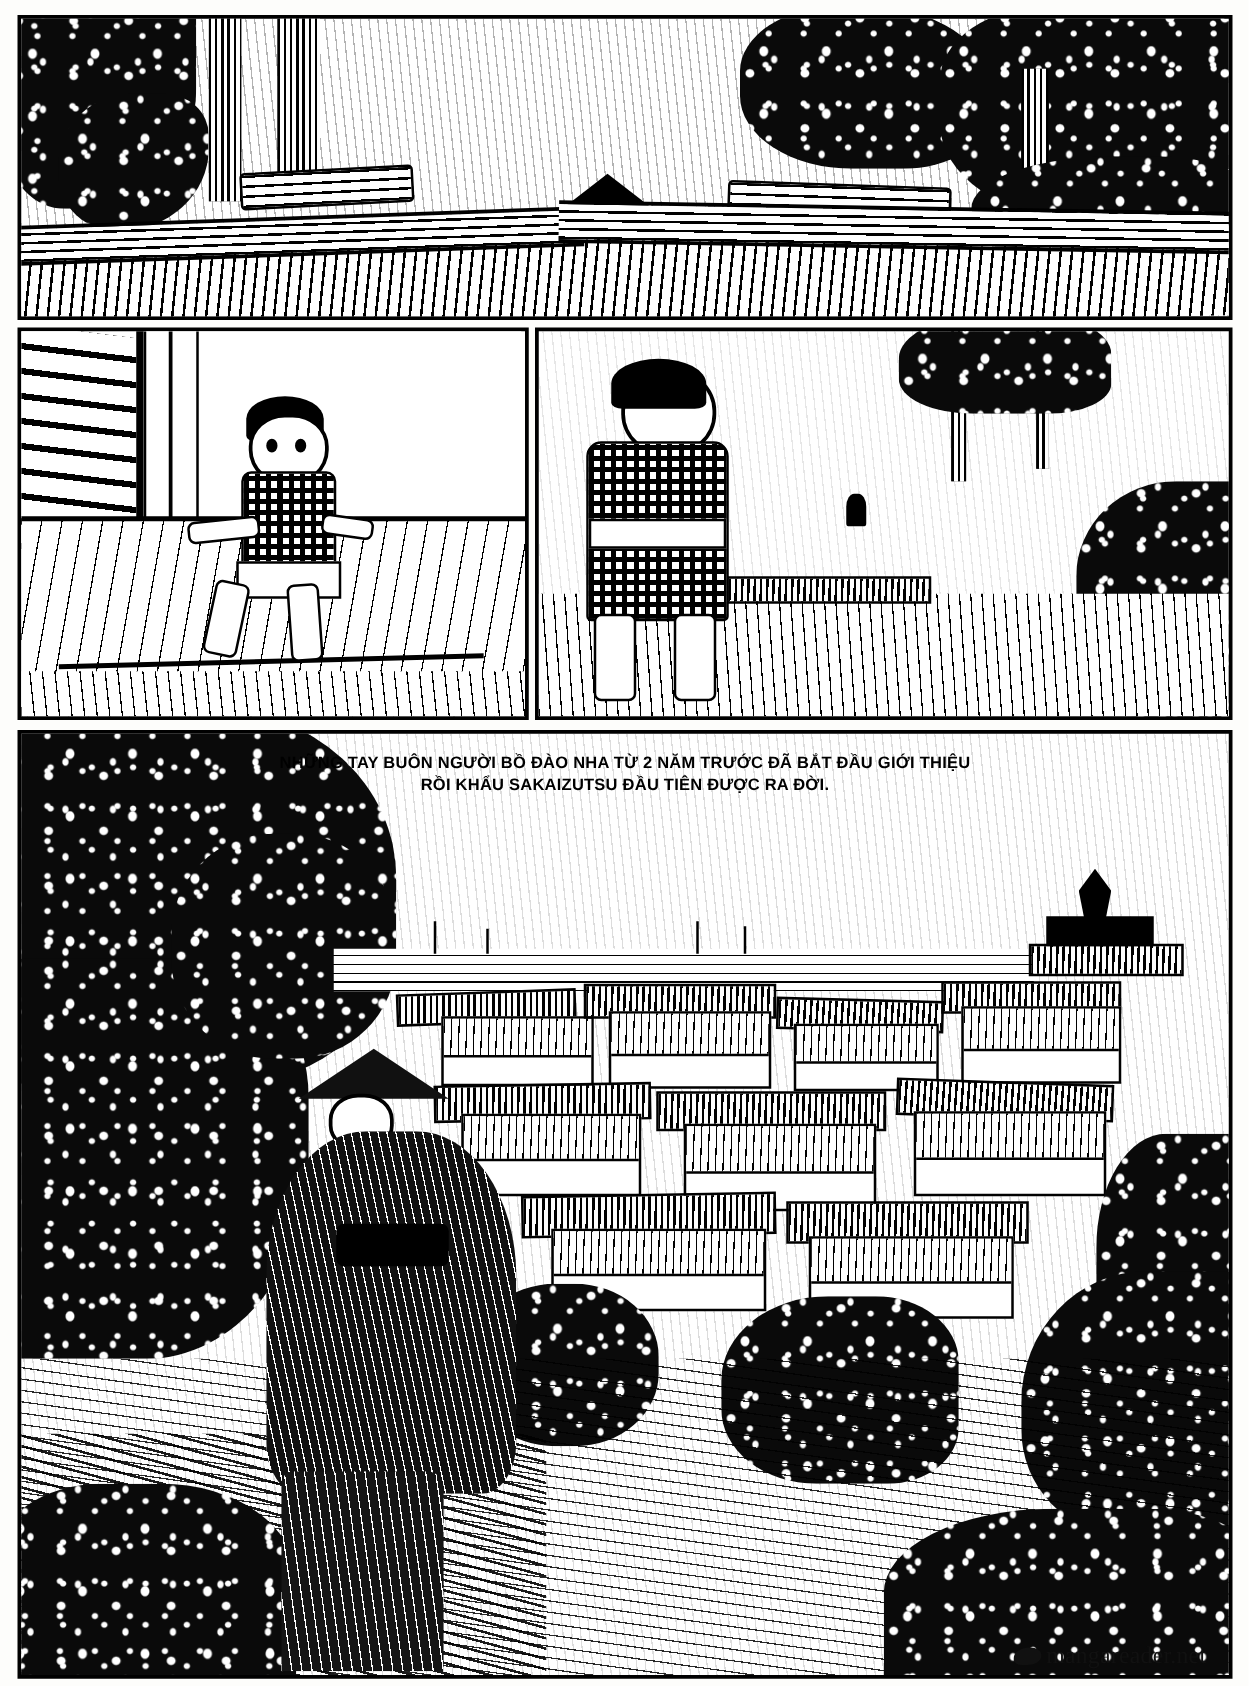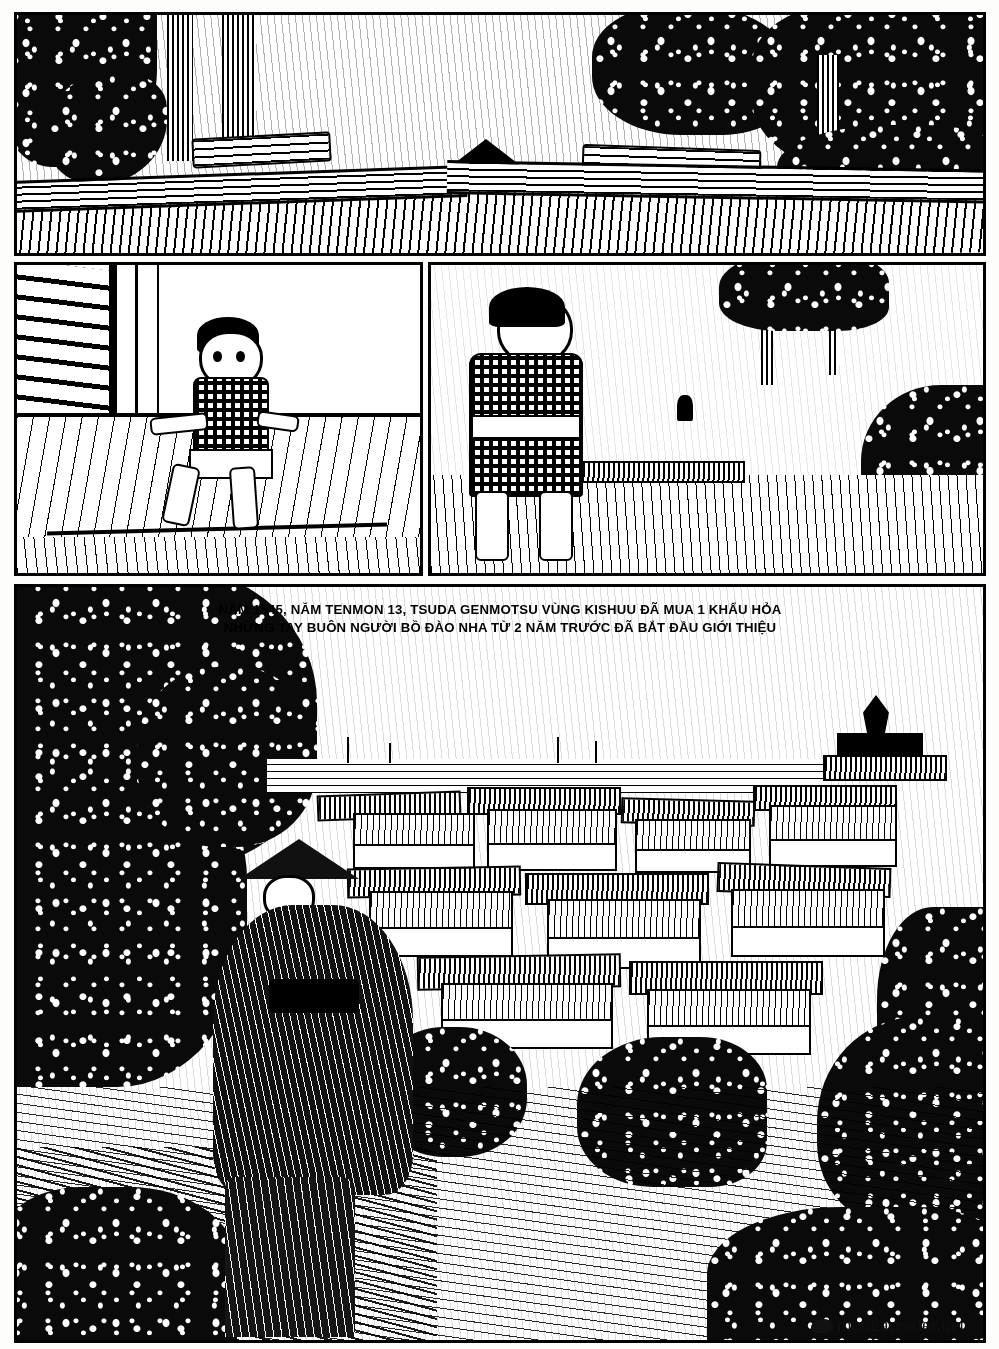--- a/index.html
+++ b/index.html
@@ -279,22 +279,22 @@
     <div class="kimono" style="left:38px; top:88px; width:110px; height:140px; border-radius:12px 12px 4px 4px;"></div>
     <div style="position:absolute;left:40px;top:150px;width:106px;height:20px;background:#fff;border:2px solid #000;"></div>
     <div class="limb" style="left:44px; top:226px; width:30px; height:66px;"></div>
     <div class="limb" style="left:108px; top:226px; width:30px; height:66px;"></div>
   </div>
 
   <div class="panel" id="panel-4">
     <div class="sky" style="opacity:.25;"></div>
 
     <div class="caption">
-      <span>NĂM 1545, NĂM TENMON 13, TSUDA GENMOTSU VÙNG KISHUU ĐÃ MUA 1 KHẨU HỎA</span>
       <span>NHỮNG TAY BUÔN NGƯỜI BỒ ĐÀO NHA TỪ 2 NĂM TRƯỚC ĐÃ BẮT ĐẦU GIỚI THIỆU</span>
+      <span>RỒI KHẨU SAKAIZUTSU ĐẦU TIÊN ĐƯỢC RA ĐỜI.</span>
     </div>
 
     <div class="leafy" style="left:-30px; top:-20px; width:330px; height:300px; border-radius:0 45% 40% 0;"></div>
     <div class="leafy" style="left:-30px; top:180px; width:260px; height:320px; border-radius:0 35% 50% 0;"></div>
     <div class="leafy" style="left:120px; top:80px; width:180px; height:180px; border-radius:45%;"></div>
 
     <div class="water" style="left:250px; top:172px; width:560px; height:34px;"></div>
     <div style="position:absolute;left:330px;top:150px;width:2px;height:26px;background:#000;"></div>
     <div style="position:absolute;left:372px;top:156px;width:2px;height:20px;background:#000;"></div>
     <div style="position:absolute;left:540px;top:150px;width:2px;height:26px;background:#000;"></div>

